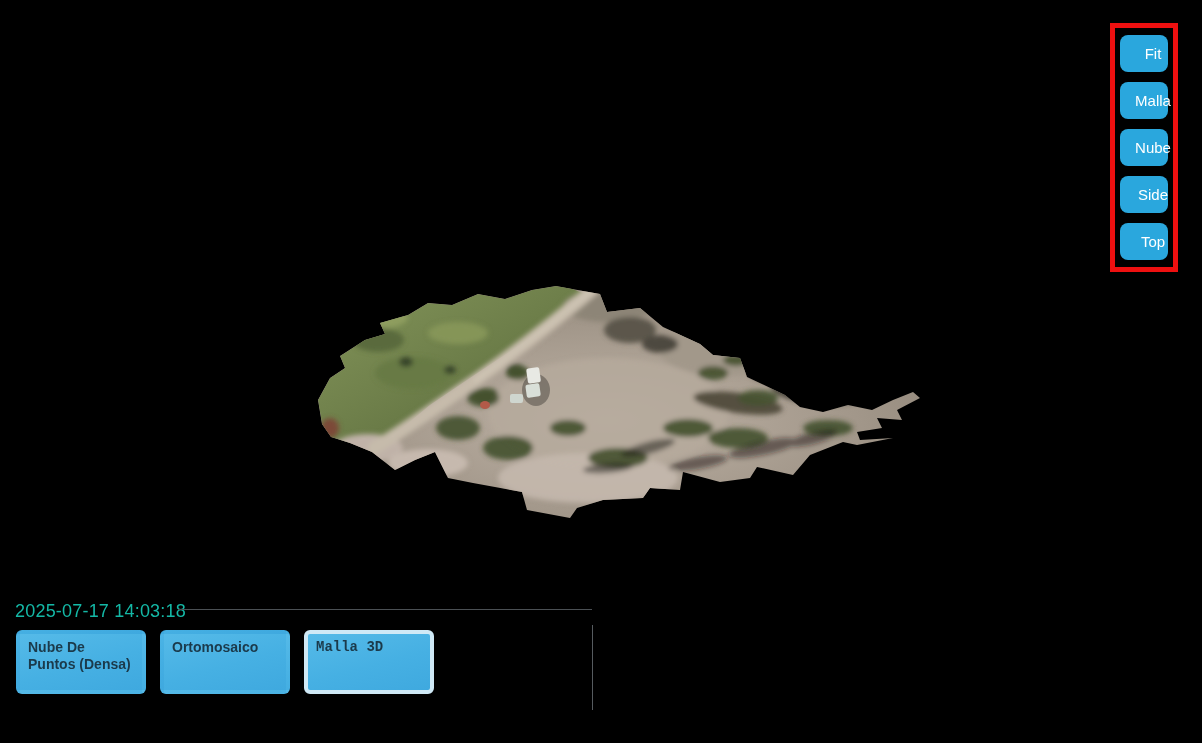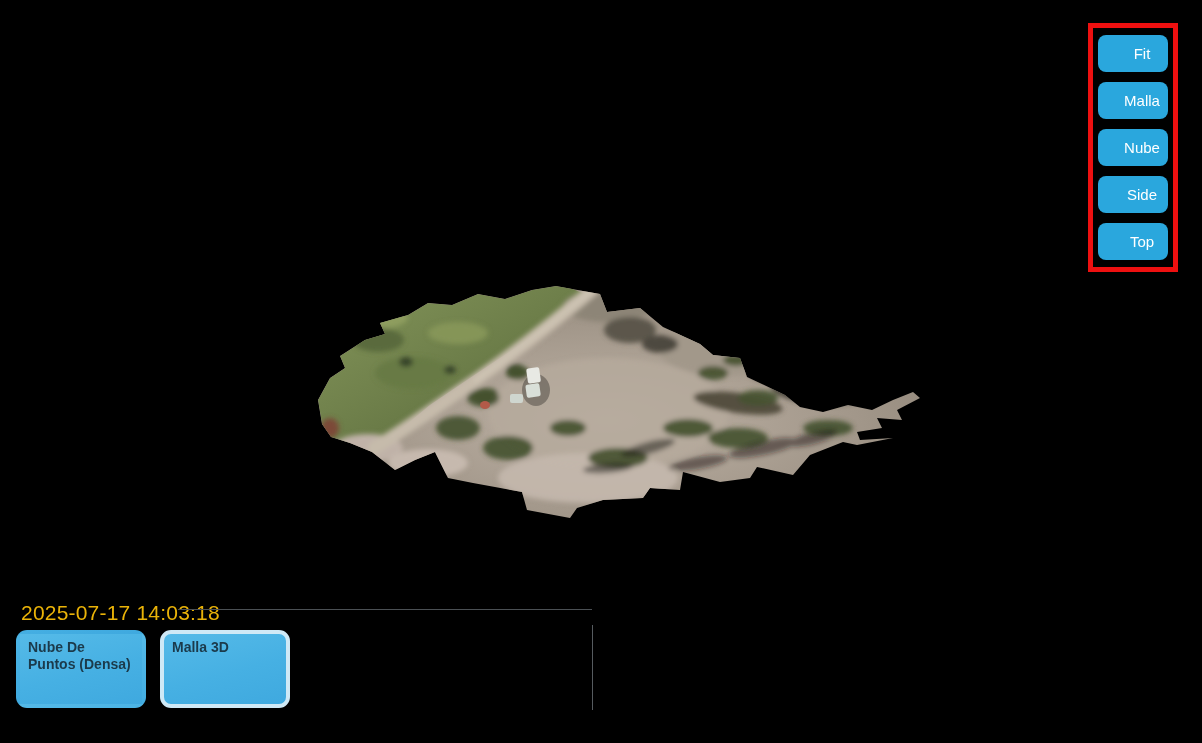--- a/index.html
+++ b/index.html
@@ -14,43 +14,43 @@
   
   .terrain-svg{position:absolute;left:308px;top:278px;width:620px;height:250px;}
 
   
   .view-panel{
     position:absolute;top:23px;right:24px;
     border:5px solid #ee1010;background:#000;
     padding:7px 5px;display:flex;flex-direction:column;gap:10px;
   }
   .view-btn{
-    width:70px;height:37px;border:none;border-radius:8px;
+    width:48px;height:37px;border:none;border-radius:8px;
     background:#2aa7dd;color:#fff;font-size:15px;
     font-family:"Liberation Sans",sans-serif;cursor:pointer;
     display:flex;align-items:center;justify-content:center;padding-left:24px;
   }
 
   
   .timestamp{
-    position:absolute;left:21px;top:601px;
-    color:#eab308;font-size:21px;letter-spacing:.2px;
+    position:absolute;left:15px;top:601px;
+    color:#14b8a6;font-size:18px;letter-spacing:.2px;
   }
   .h-line{position:absolute;left:178px;top:609px;width:414px;height:1px;background:#4b5054;}
   .v-line{position:absolute;left:592px;top:625px;width:1px;height:85px;background:#565b5f;}
 
   
   .cards{position:absolute;left:16px;top:630px;display:flex;gap:14px;}
   .card{
-    width:130px;height:78px;box-sizing:border-box;
+    width:130px;height:64px;box-sizing:border-box;
     background:linear-gradient(165deg,#55bae8 0%,#46b0e3 55%,#3fa9df 100%);
-    border:4px solid transparent;border-radius:11px;
+    border:4px solid transparent;border-radius:6px;
     padding:5px 8px;cursor:pointer;
   }
-  .card.selected{border-color:#cfe9f6;}
+  .card.selected{border-color:#cfe9f6;font-family:Liberation Mono, monospace;}
   .card-label{
     color:#1b3a4b;font-weight:bold;font-size:14px;line-height:1.2;display:block;
   }
 </style>
 </head>
 <body>
 
 <div class="stage">
 
   <svg class="terrain-svg" viewBox="0 0 620 250" xmlns="http://www.w3.org/2000/svg">
@@ -153,18 +153,21 @@
   </div>
 
   <div class="timestamp">2025-07-17 14:03:18</div>
   <div class="h-line"></div>
   <div class="v-line"></div>
 
   <div class="cards">
     <div class="card">
       <span class="card-label">Nube De Puntos (Densa)</span>
     </div>
+    <div class="card">
+      <span class="card-label">Ortomosaico</span>
+    </div>
     <div class="card selected">
       <span class="card-label">Malla 3D</span>
     </div>
   </div>
 
 </div>
 
 </body></html>

